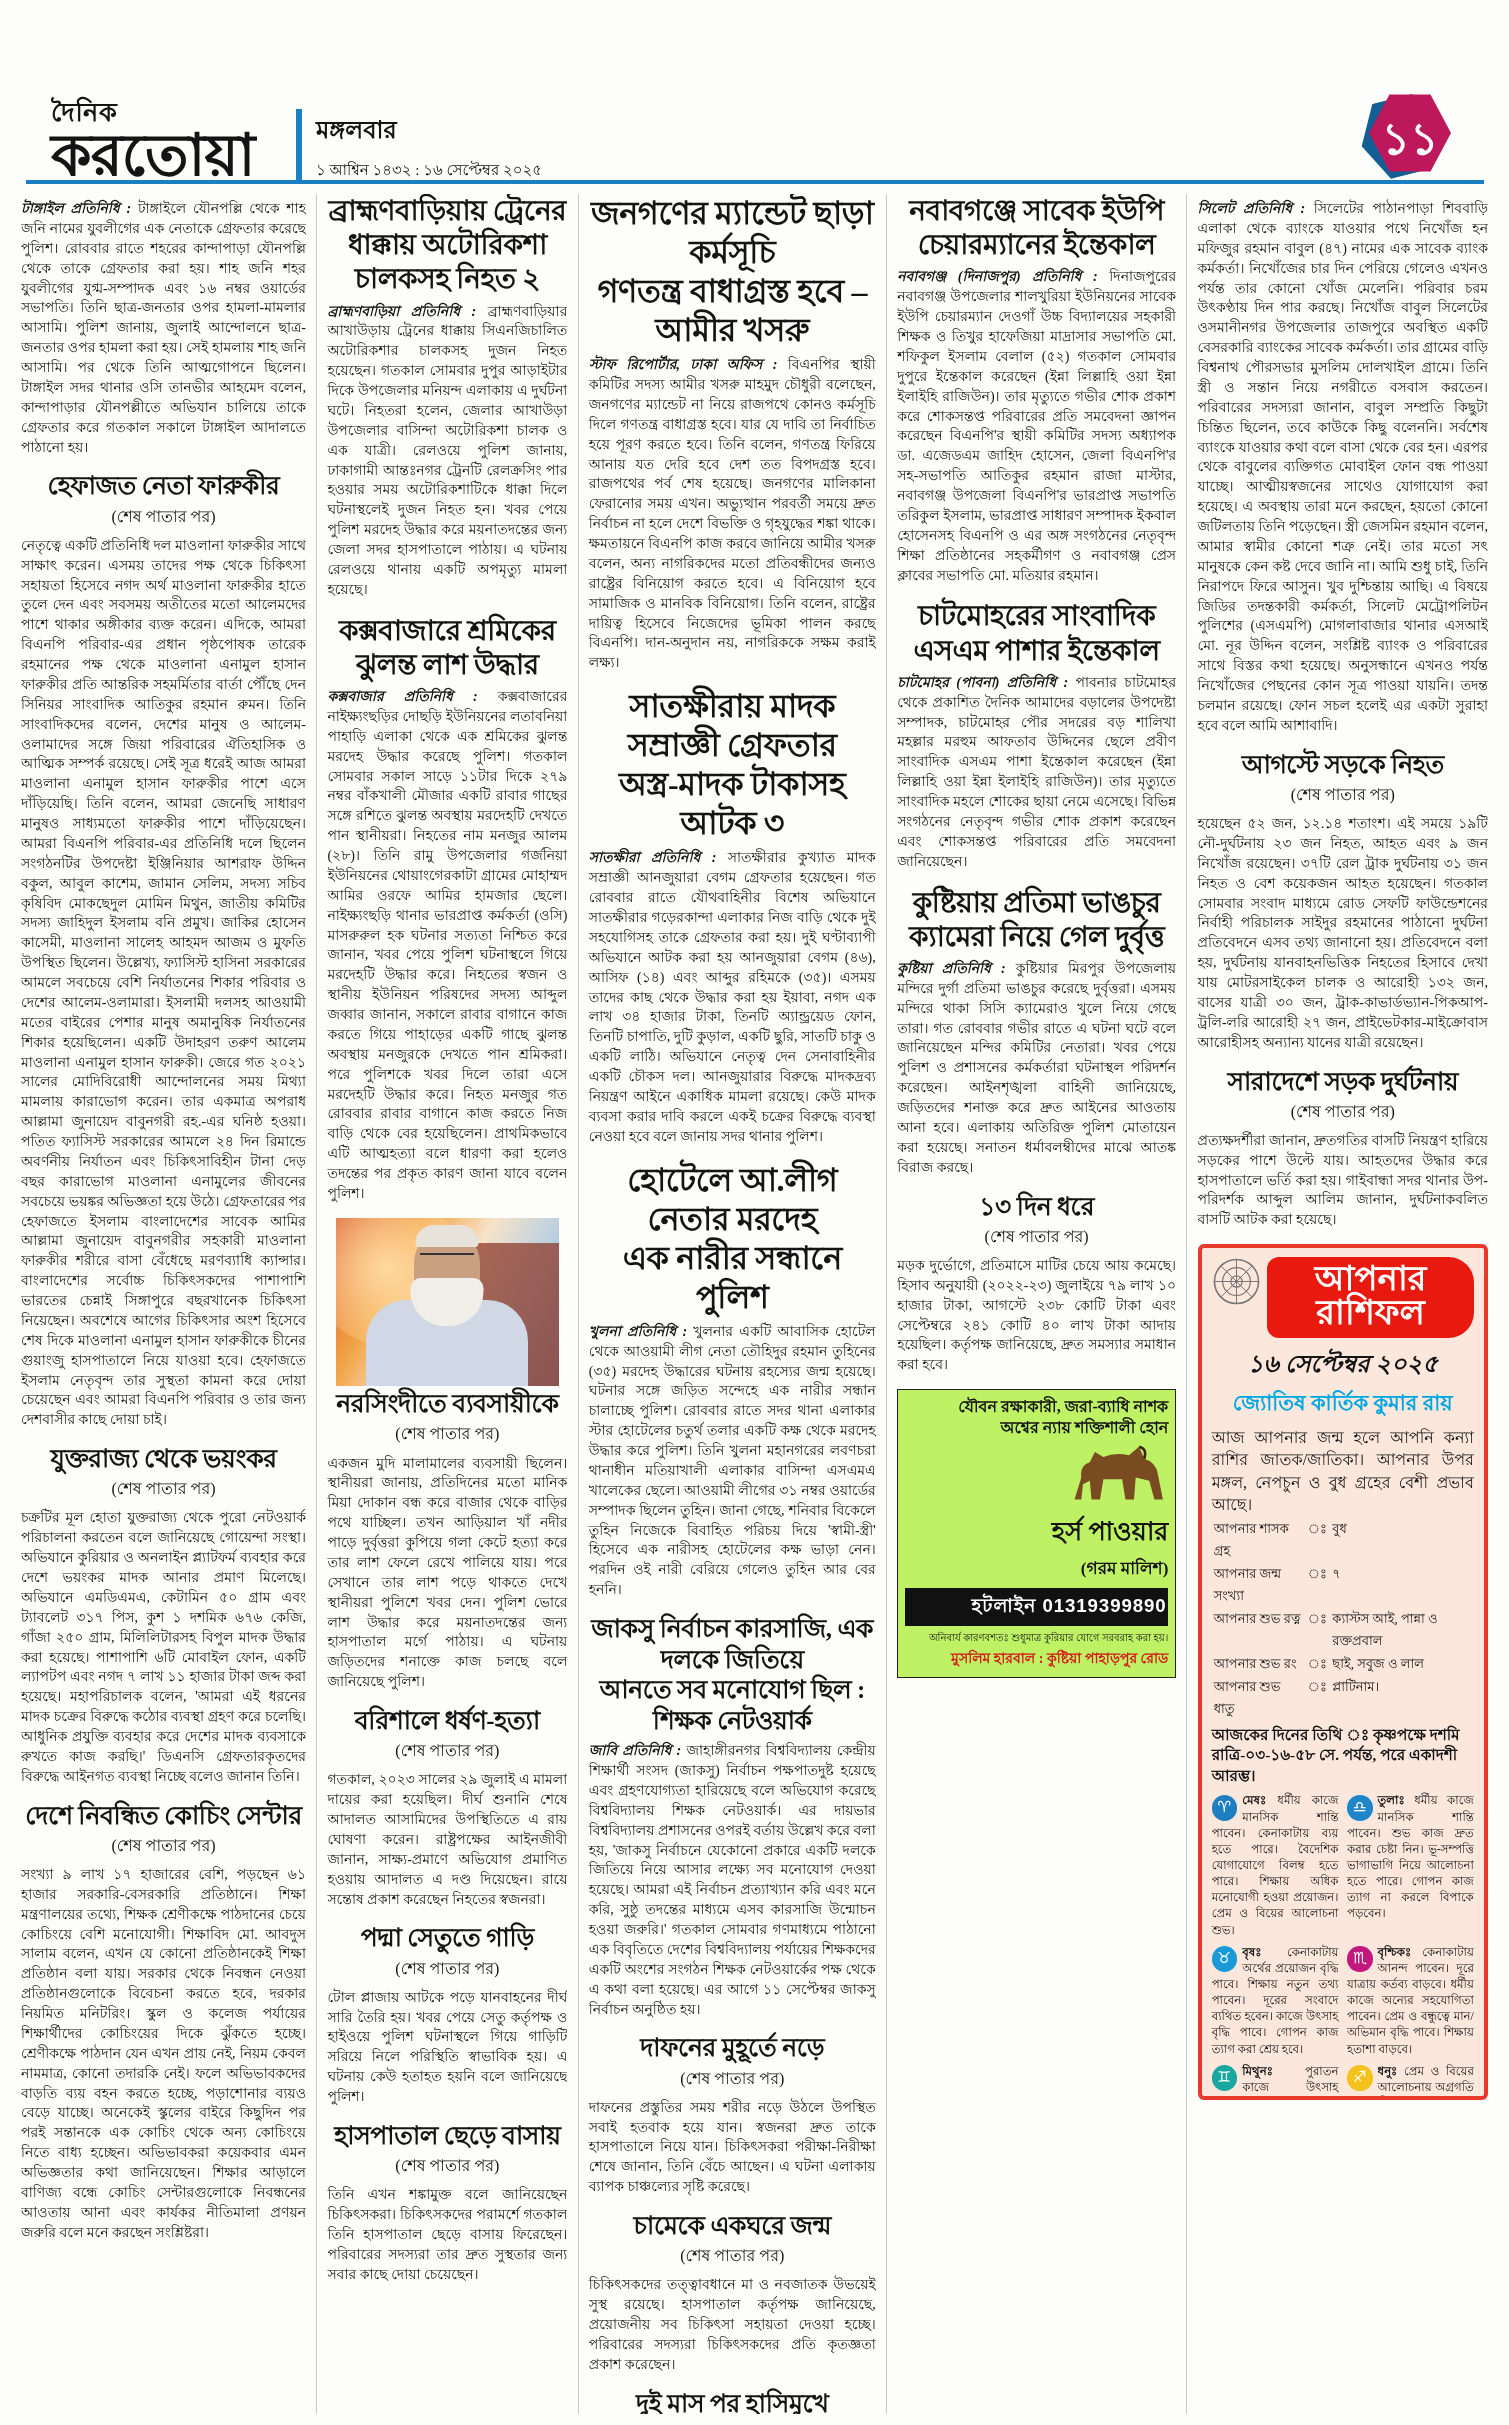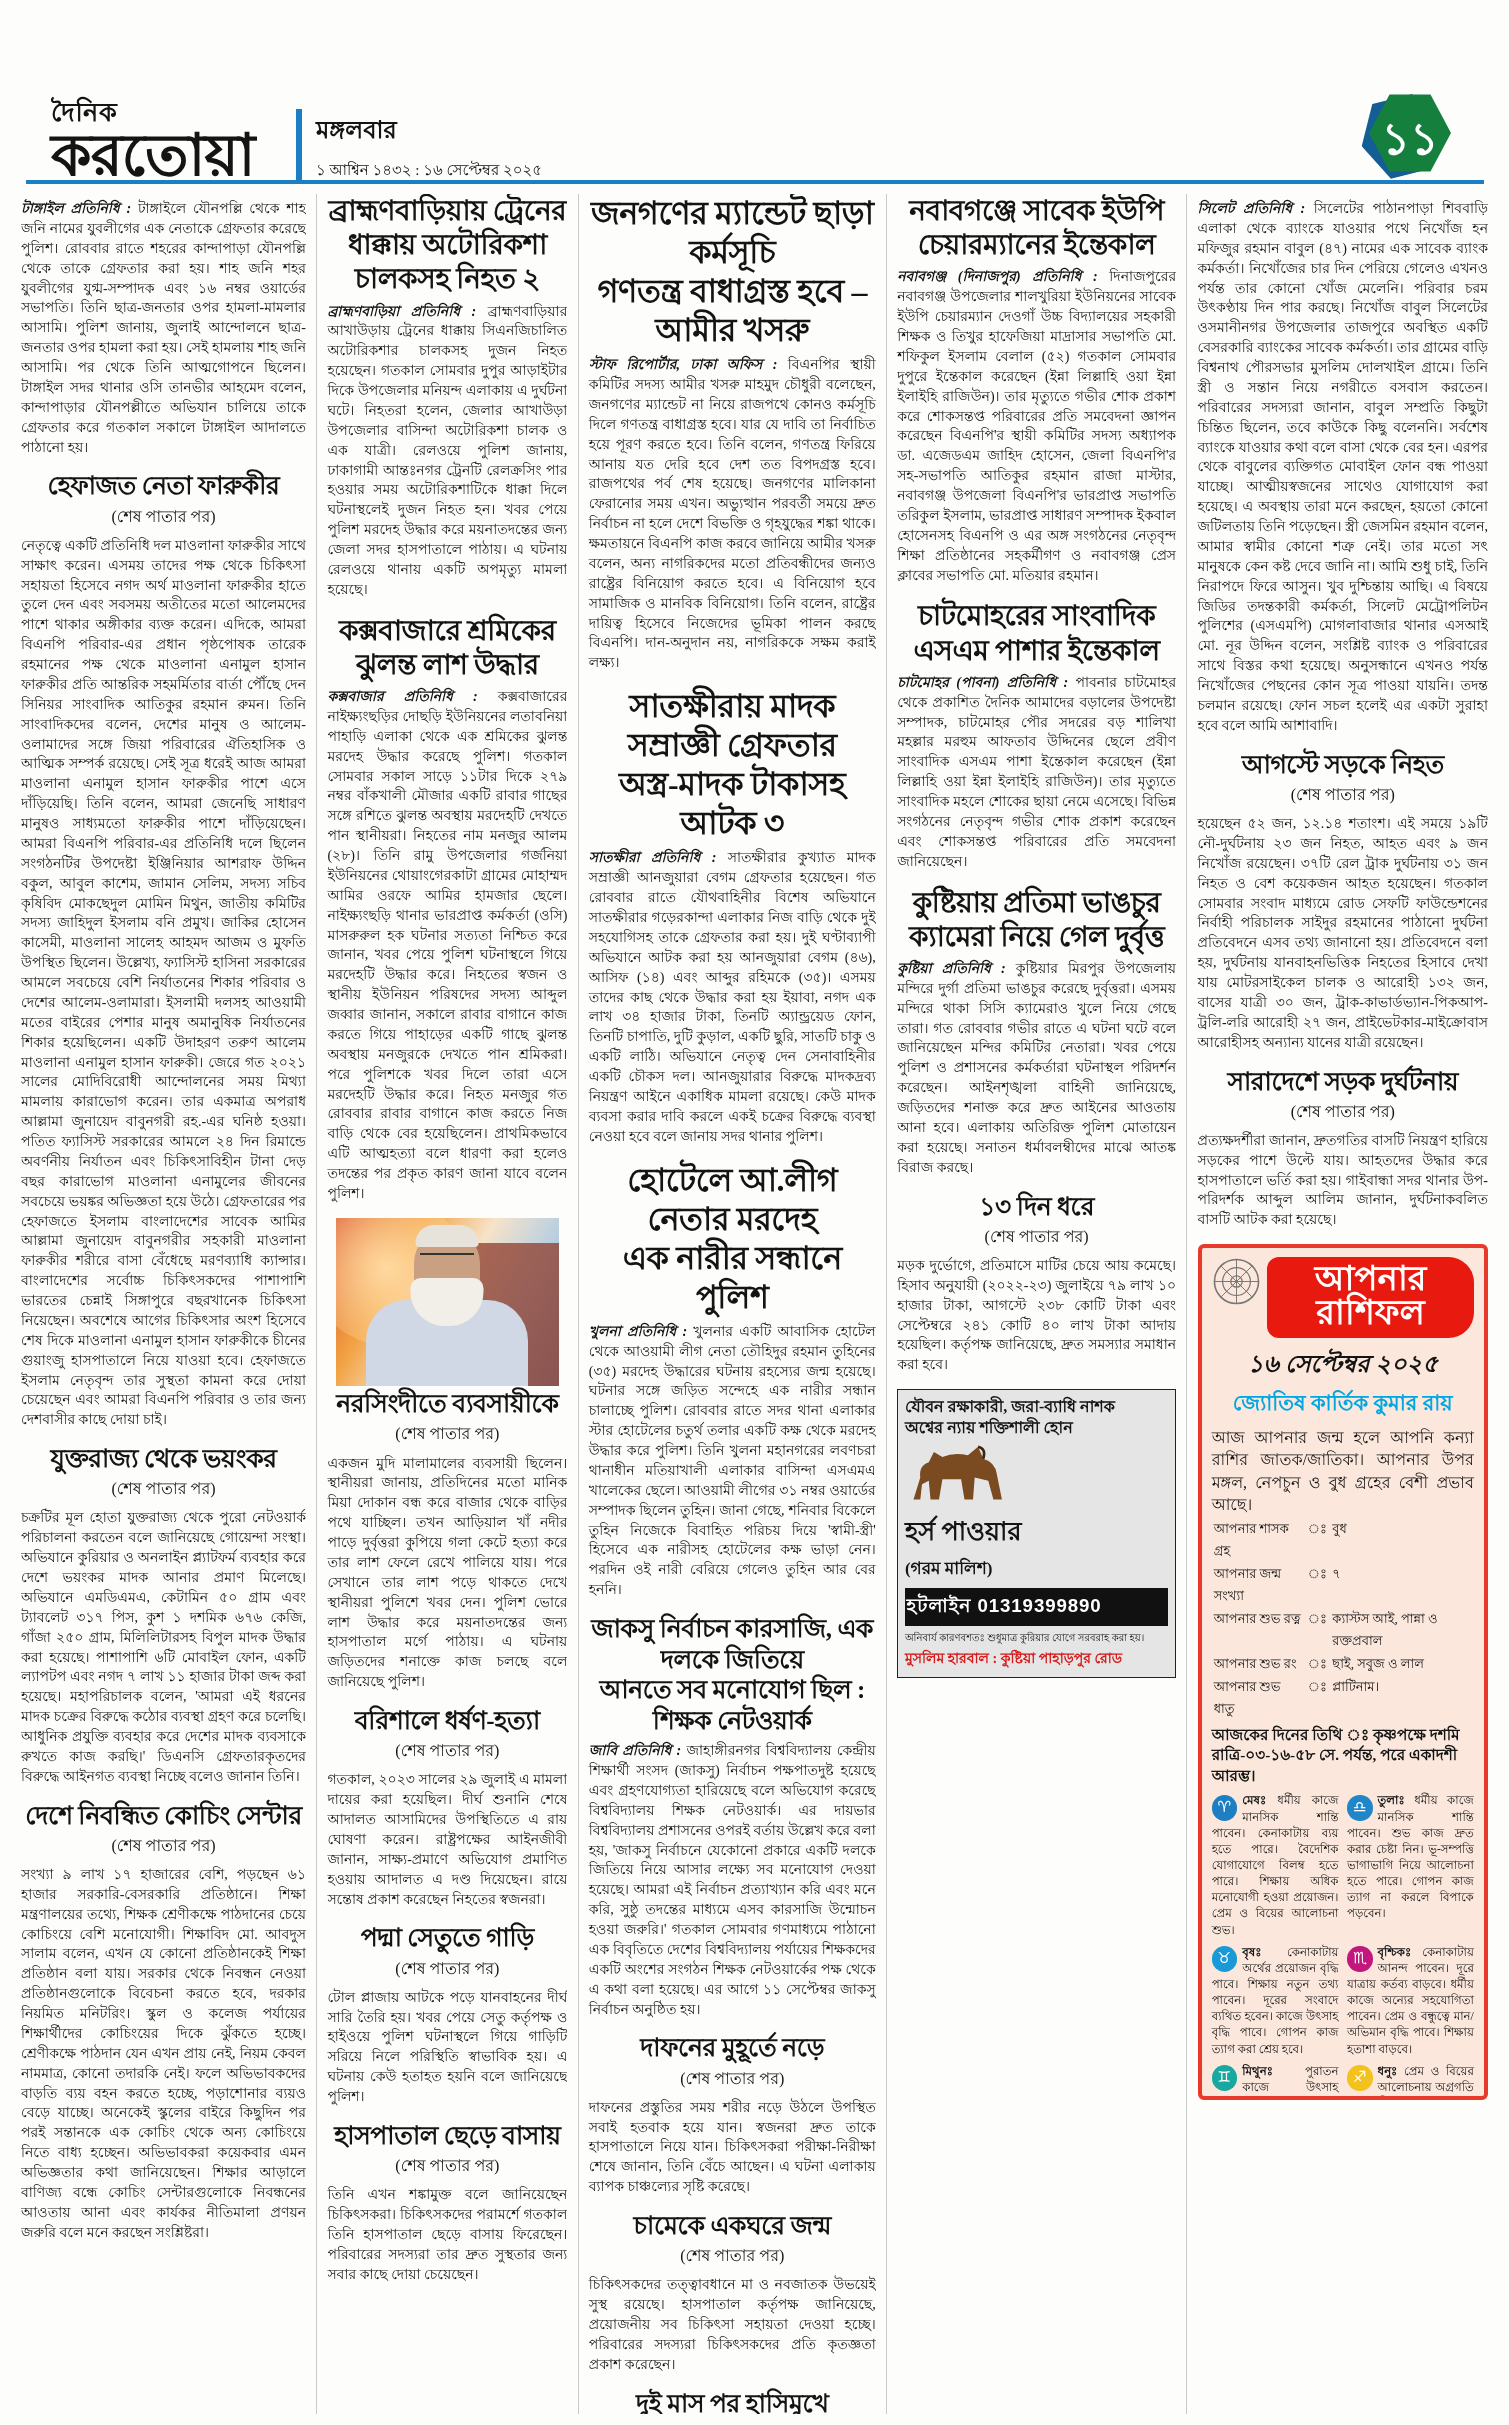--- a/index.html
+++ b/index.html
@@ -7,21 +7,21 @@
   
   .masthead{position:relative;height:185px;padding:0 21px;}
   .logo-wrap{position:absolute;left:51px;top:100px;line-height:1;}
   .logo-top{font-size:25.5px;font-weight:bold;letter-spacing:0.9px;}
   .logo-main{font-size:58px;font-weight:bold;letter-spacing:-0.9px;margin-top:1.7px;}
   .blue-vbar{position:absolute;left:296px;top:109px;width:6px;height:71px;background:#1b7fc4;}
   .date-wrap{position:absolute;left:316px;top:111px;}
   .weekday{font-size:24px;font-weight:bold;}
   .dateline{font-size:15px;margin-top:6.8px;}
   .page-badge{position:absolute;right:58px;top:92px;width:82px;height:82px;}
-  .hex{position:absolute;inset:0;background:#15803d;clip-path:polygon(25% 3%,75% 3%,100% 50%,75% 97%,25% 97%,0 50%);}
+  .hex{position:absolute;inset:0;background:#be185d;clip-path:polygon(25% 3%,75% 3%,100% 50%,75% 97%,25% 97%,0 50%);}
   .hex.back{background:#135e95;transform:translate(-8.5px,3.4px) rotate(-14deg);}
   .hex span{position:absolute;width:100%;text-align:center;top:13.6px;font-size:44px;font-weight:bold;color:#fff;font-family:"Liberation Sans",sans-serif;}
   .blue-rule{position:absolute;left:25.5px;right:25.5px;top:180px;height:4.3px;background:#1b7fc4;}
   
   .cols{position:absolute;top:194px;left:21px;right:21px;bottom:12px;display:flex;gap:10.2px;}
   .col{overflow:hidden;height:100%;}
   .col + .col{border-left:0.9px solid #c9c9c9;padding-left:10.2px;}
   .c1{width:285px;} .c2{width:240px;} .c3{width:287px;} .c4{width:279px;} .c5{width:336px;flex:1;}
   .story{margin-bottom:12px;}
   .hl{font-weight:bold;text-align:center;line-height:1.22;letter-spacing:-0.4px;}
@@ -50,21 +50,21 @@
   .rashi-astro{text-align:center;font-size:21px;font-weight:bold;color:#00a7e1;margin-top:1.7px;}
   .rashi-intro{font-size:16px;line-height:1.4;margin-top:5.1px;text-align:justify;}
   .kv{font-size:13px;line-height:1.65;}
   .kv td{vertical-align:top;padding:0 3.4px 0 0;}
   .tithi{font-size:15.3px;font-weight:bold;line-height:1.35;margin-top:3.4px;}
   .zgrid{display:grid;grid-template-columns:1fr 1fr;column-gap:8.5px;margin-top:6.8px;}
   .zent{font-size:11.7px;line-height:1.38;text-align:justify;margin-bottom:6px;}
   .zic{float:left;width:25.5px;height:25.5px;border-radius:50%;color:#fff;font-family:"DejaVu Sans",sans-serif;font-size:15.3px;text-align:center;line-height:25.5px;margin:1.7px 5.1px 1.7px 0;}
   .zname{font-weight:bold;}
   
-  .adbox{border:1.7px solid #222;margin-top:8.5px;padding:6.8px 6.8px 5.1px;text-align:left;background:#e5e5e5;}
+  .adbox{border:1.7px solid #222;margin-top:8.5px;padding:6.8px 6.8px 5.1px;text-align:right;background:#bef264;}
   .ad-l1{font-size:16px;font-weight:bold;line-height:1.3;}
   .ad-prod{font-size:25.5px;font-weight:bold;margin-top:3.4px;}
   .ad-sub{font-size:17px;font-weight:bold;}
   .horse{margin:1.7px auto;}
   .ad-bar{background:#111;color:#fff;font-family:"Liberation Sans",sans-serif;font-size:18.7px;font-weight:bold;padding:3.4px 1.7px;margin-top:5.1px;letter-spacing:0.9px;}
   .ad-note{font-size:10px;margin-top:4.3px;}
   .ad-red{color:#d41b1b;font-weight:bold;font-size:14px;}
 </style>
 </head>
 <body>

